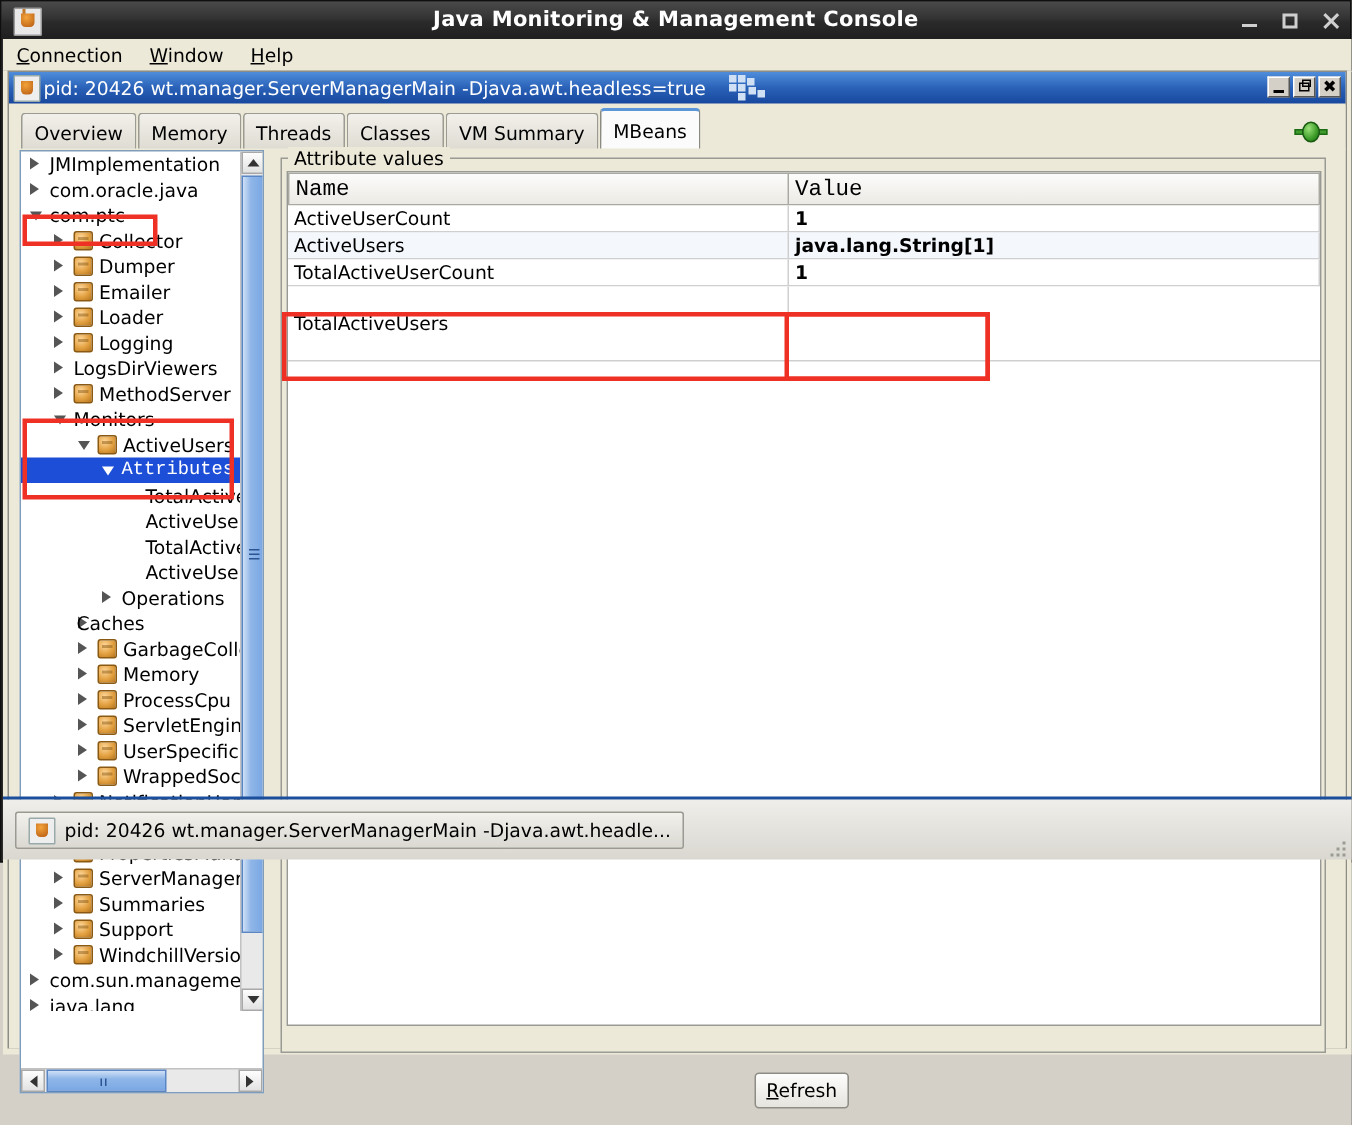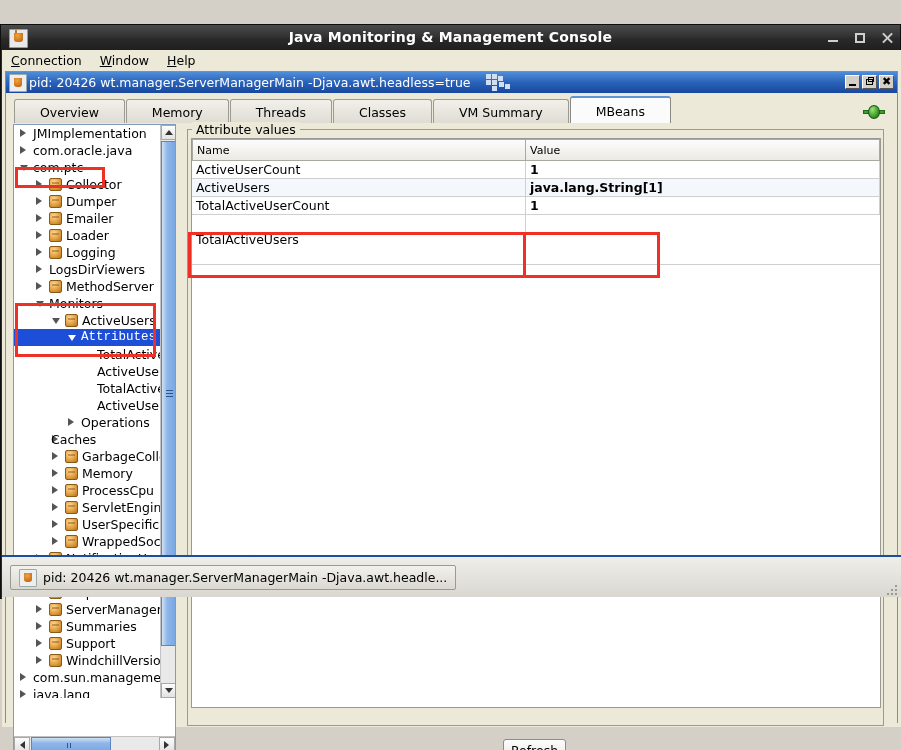--- a/index.html
+++ b/index.html
@@ -10,21 +10,20 @@
     background:#000;
   }
   #root{position:relative;width:901px;height:750px;background:#d4d0c8;}
 
   
   .win-frame{
     position:absolute;left:0;top:0;width:901px;height:575px;
     background:#2b2b2b;
     box-sizing:border-box;
     border:1px solid #0f0f0f;
-    margin-top:24px;
   }
   .titlebar{
     position:absolute;left:0;top:0;width:899px;height:25px;
     background:linear-gradient(to bottom,#4a4a4a 0%,#333 45%,#2a2a2a 55%,#1f1f1f 100%);
     color:#ffffff;
   }
   .title-text{
     position:absolute;left:0;top:0;width:899px;height:25px;
     line-height:25px;text-align:center;font-size:14px;font-weight:bold;
     color:#fff;letter-spacing:.2px;
@@ -109,21 +108,21 @@
   .mb-rest:before{content:"";position:absolute;left:5px;top:1px;width:6px;height:5px;border:1px solid #000;box-sizing:border-box;}
   .mb-close{font-size:11px;font-weight:bold;line-height:12px;text-align:center;color:#000;}
 
   
   .tabstrip{
     position:absolute;left:0;top:22px;width:891px;height:30px;
     background:#ece9d8;
   }
   .tabs{position:absolute;left:8px;top:2px;display:flex;align-items:flex-end;}
   .tab{
-    height:26px;line-height:26px;padding:0 25px;font-size:12.5px;color:#000;
+    height:26px;line-height:26px;padding:0 8px;font-size:12.5px;color:#000;
     background:linear-gradient(to bottom,#f2f0ea,#dcd9d0);
     border:1px solid #9b9b93;border-bottom:none;
     border-radius:3px 3px 0 0;margin-right:1px;cursor:default;white-space:nowrap;
   }
   .tab.active{
     background:#fbfbfb;border-top:2px solid #5a96d8;
     height:28px;line-height:27px;font-weight:normal;
     border-left-color:#8a8a82;border-right-color:#8a8a82;
   }
   .conn-indicator{
@@ -245,21 +244,21 @@
     background:#fff;border:1px solid #9a9a94;box-sizing:border-box;overflow:hidden;
   }
 
   .thead{
     position:absolute;left:0;top:0;width:688px;height:22px;display:flex;
   }
   .th{
     height:22px;line-height:21px;
     background:linear-gradient(to bottom,#fcfcfc,#eceae4);
     border:1px solid #a9a9a2;border-left:none;box-sizing:border-box;
-    padding-left:4px;font-size:11px;color:#000;
+    padding-left:4px;font-size:15px;color:#000;font-family:Liberation Mono, monospace;
   }
   .th.first{border-left:1px solid #a9a9a2;}
   .trow{position:absolute;left:0;display:flex;font-size:12.5px;}
   .tc{
     box-sizing:border-box;border-bottom:1px solid #cfcfcf;border-right:1px solid #cfcfcf;
     padding-left:4px;height:18px;line-height:17px;color:#000;background:#fff;
   }
   .tc.val-bold{font-weight:bold;}
   .tc.zebra{background:#f4f8fd;}
 

